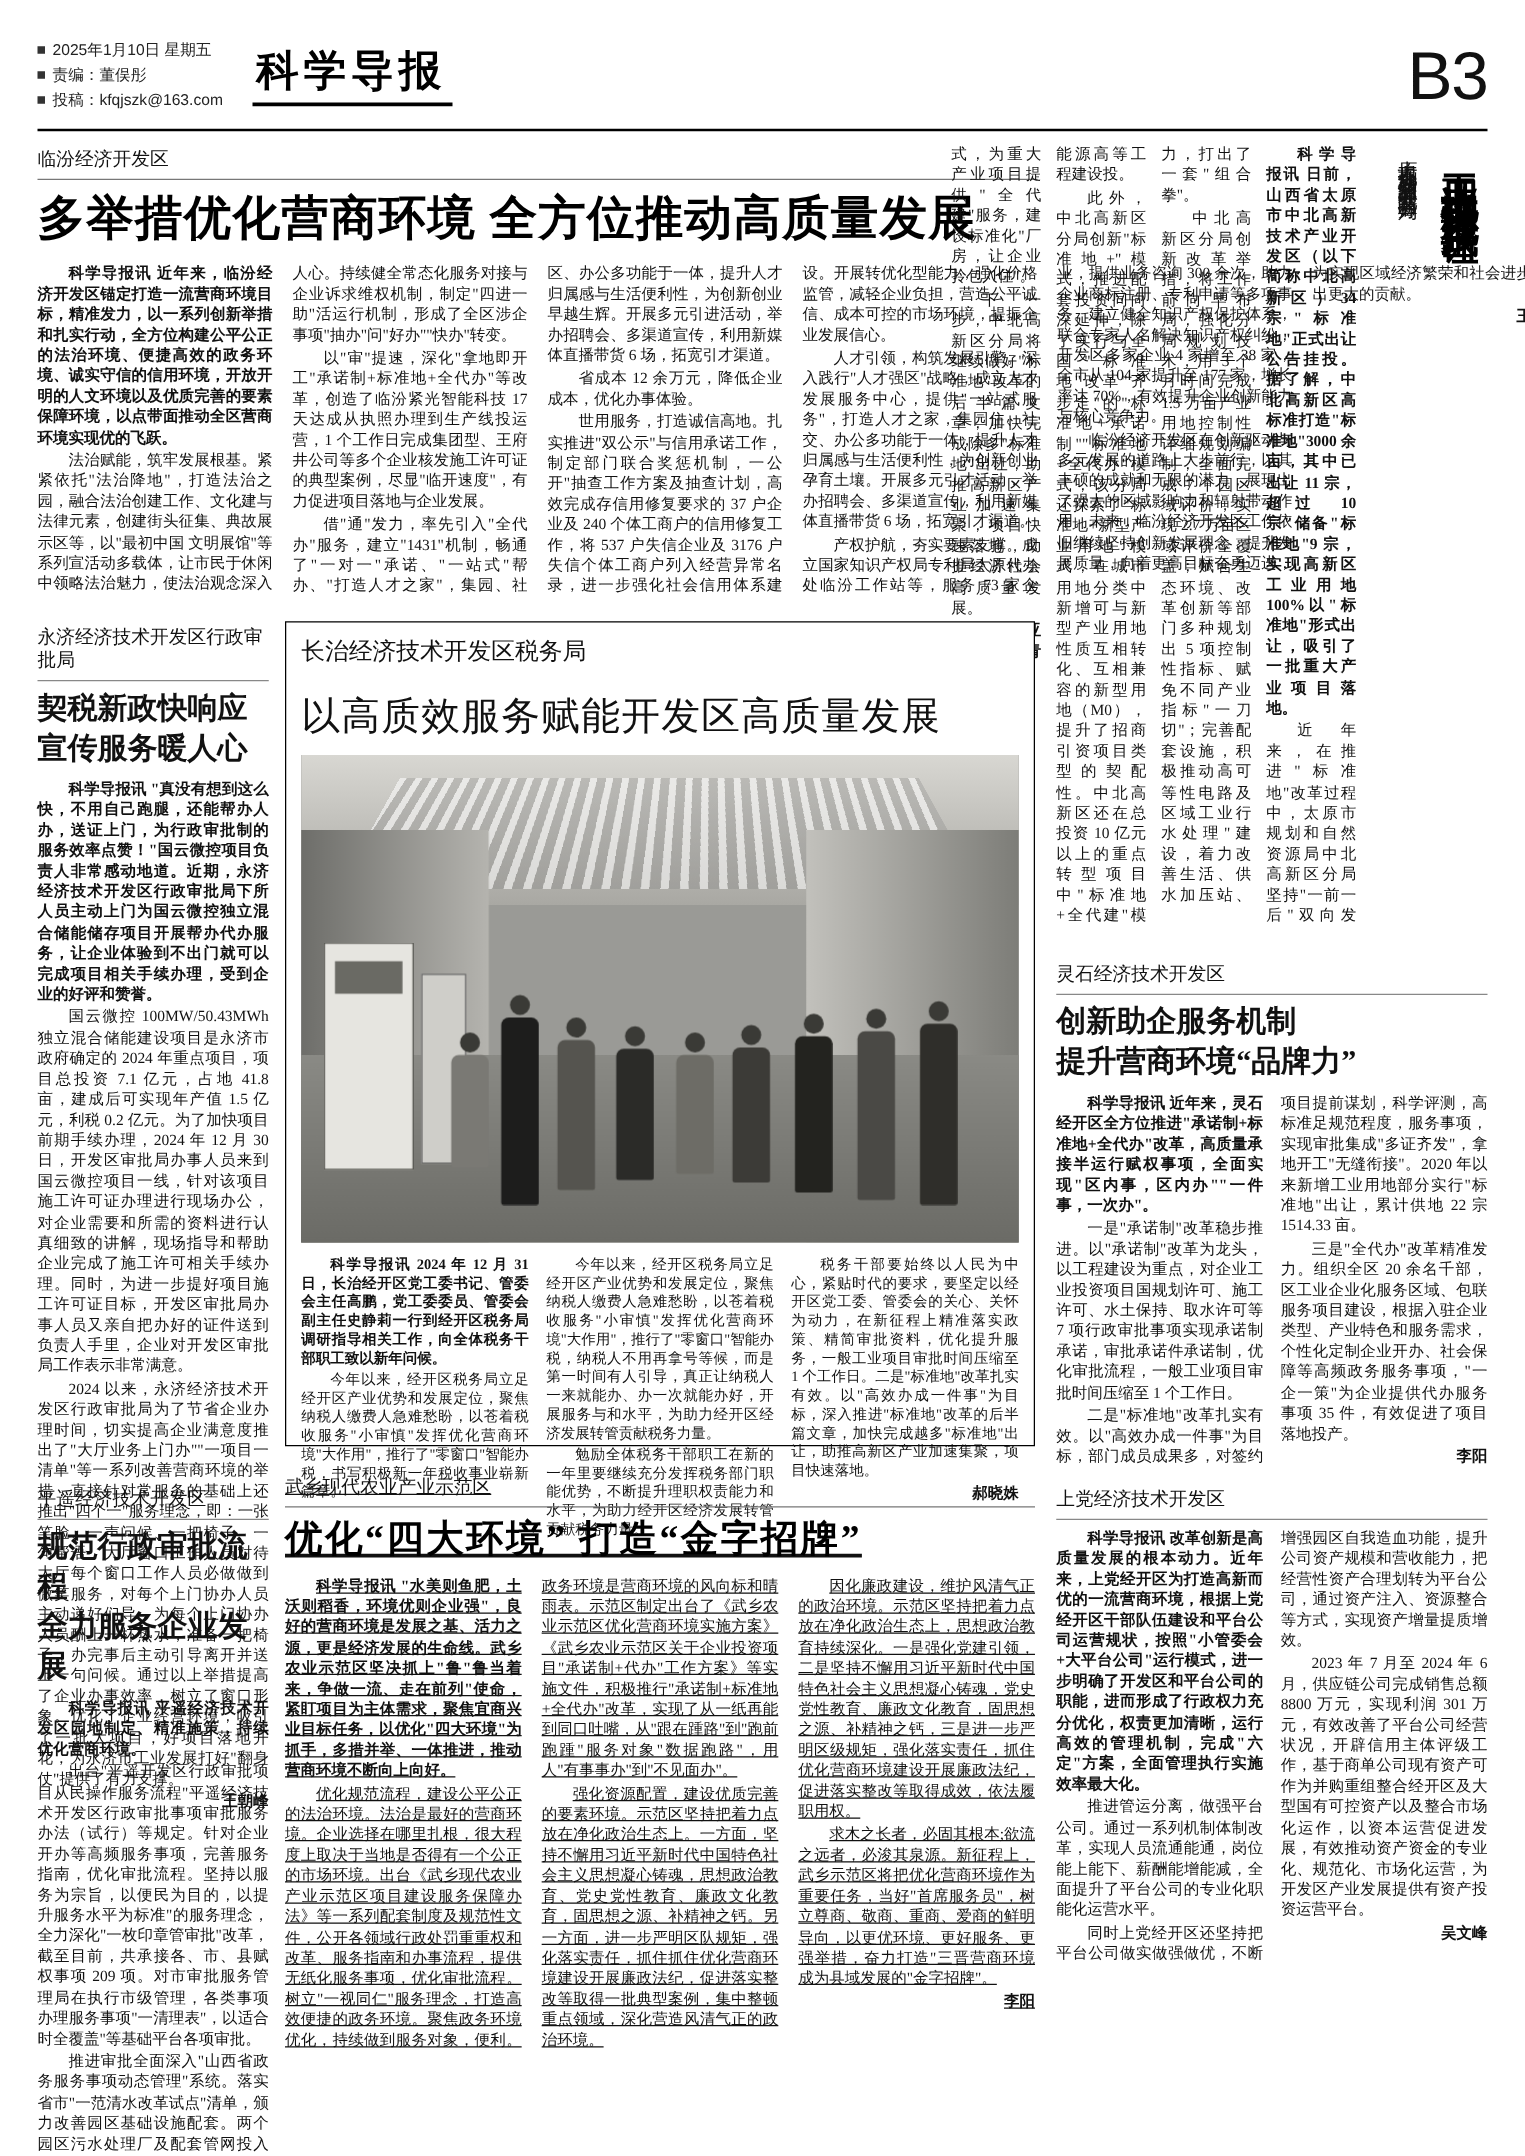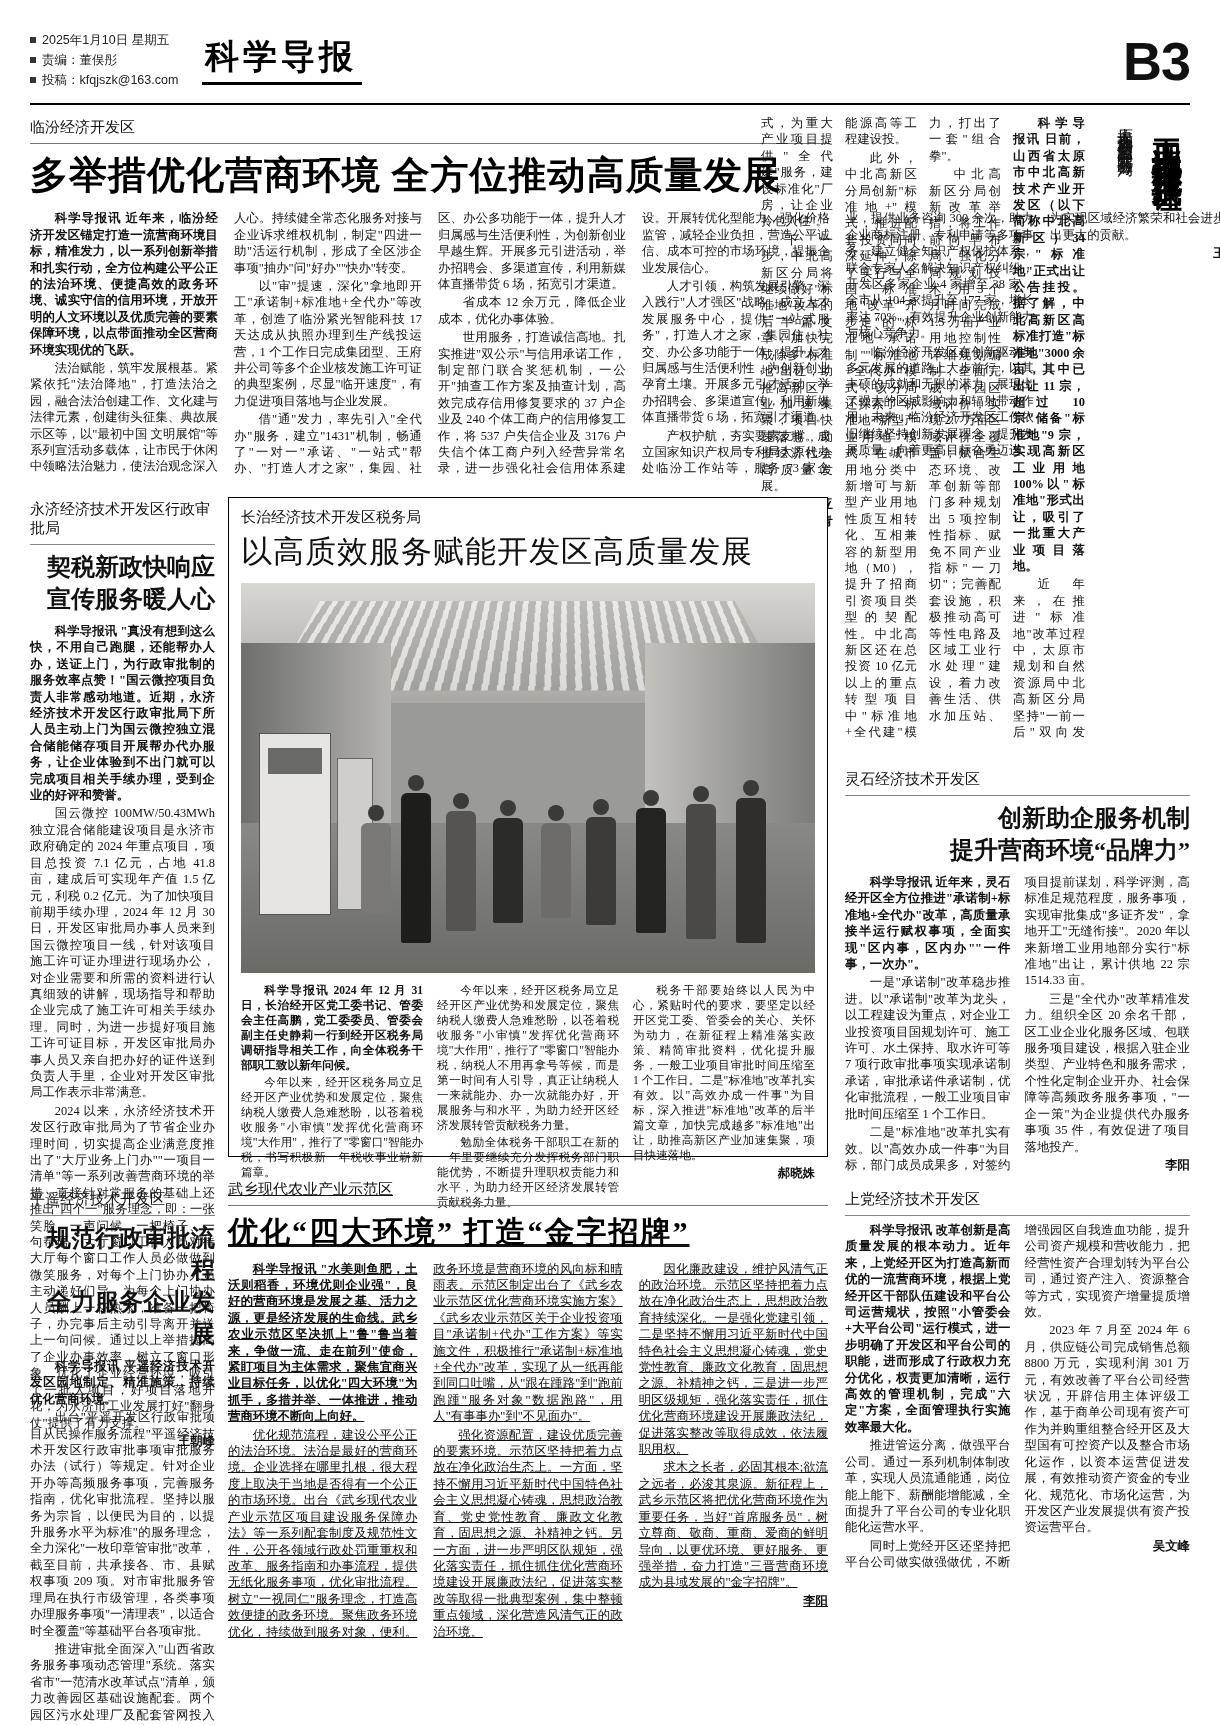--- a/index.html
+++ b/index.html
@@ -46,21 +46,21 @@
   .mh-title{
     font-size:46px;font-weight:bold;letter-spacing:2px;
     font-family:"DejaVu Serif","Liberation Serif",serif;
     display:flex;align-items:center;
   }
   .mh-title .plain{padding:0 4px;}
   .mh-title .inv{
     background:#000;color:#fff;padding:0 6px;margin:0 3px;
   }
   .mh-pageno{
-    font-size:54px;font-weight:bold;margin-left:12px;letter-spacing:-1px;
+    font-size:54px;font-weight:normal;margin-left:12px;letter-spacing:-1px;
     font-family:"Liberation Sans","DejaVu Sans",sans-serif;
   }
   .mh-rule{
     position:absolute;left:30px;top:103px;width:1160px;height:2px;background:#000;
   }
   
   .kicker{
     font-size:15px;color:#111;margin-bottom:6px;
     font-family:"Liberation Sans","DejaVu Sans",sans-serif;
   }
@@ -93,32 +93,32 @@
     position:absolute;right:52px;top:0;height:430px;
     font-size:16px;letter-spacing:2px;line-height:26px;
   }
   #rr-body{
     position:absolute;left:0;top:0;width:240px;height:640px;
     column-count:3;column-gap:12px;direction:rtl;
   }
   #rr-body p{direction:ltr;}
   
   .block{position:absolute;box-sizing:border-box;}
-  .blk-head{font-size:24px;font-weight:bold;line-height:32px;margin:6px 0 8px 0;text-align:right;}
+  .blk-head{font-size:24px;font-weight:bold;line-height:32px;margin:6px 0 8px 0;}
   
   #yongji{left:30px;top:500px;width:185px;height:660px;}
   #yongji .body{font-size:12.2px;}
   
   #pingyao{left:30px;top:1190px;width:185px;height:505px;}
   
   #photo-feature{
     left:228px;top:497px;width:600px;height:660px;
     border:1.5px solid #000;padding:10px 12px;background:#fff;
   }
-  #pf-kicker{font-size:15px;margin-bottom:4px;font-family:"Liberation Sans","DejaVu Sans",sans-serif;}
+  #pf-kicker{font-size:19px;margin-bottom:18px;font-family:"Liberation Sans","DejaVu Sans",sans-serif;}
   #pf-head{font-size:31px;font-weight:normal;letter-spacing:1px;margin-bottom:10px;}
   #pf-photo{
     width:100%;height:390px;position:relative;overflow:hidden;background:#9a9a96;
   }
   #pf-photo .ceiling{
     position:absolute;left:0;top:0;width:100%;height:120px;
     background:linear-gradient(180deg,#d8d7d2 0%,#bdbcb7 55%,#a9a8a3 100%);
   }
   #pf-photo .ceiling:before{
     content:"";position:absolute;left:10%;top:8px;width:80%;height:100px;

